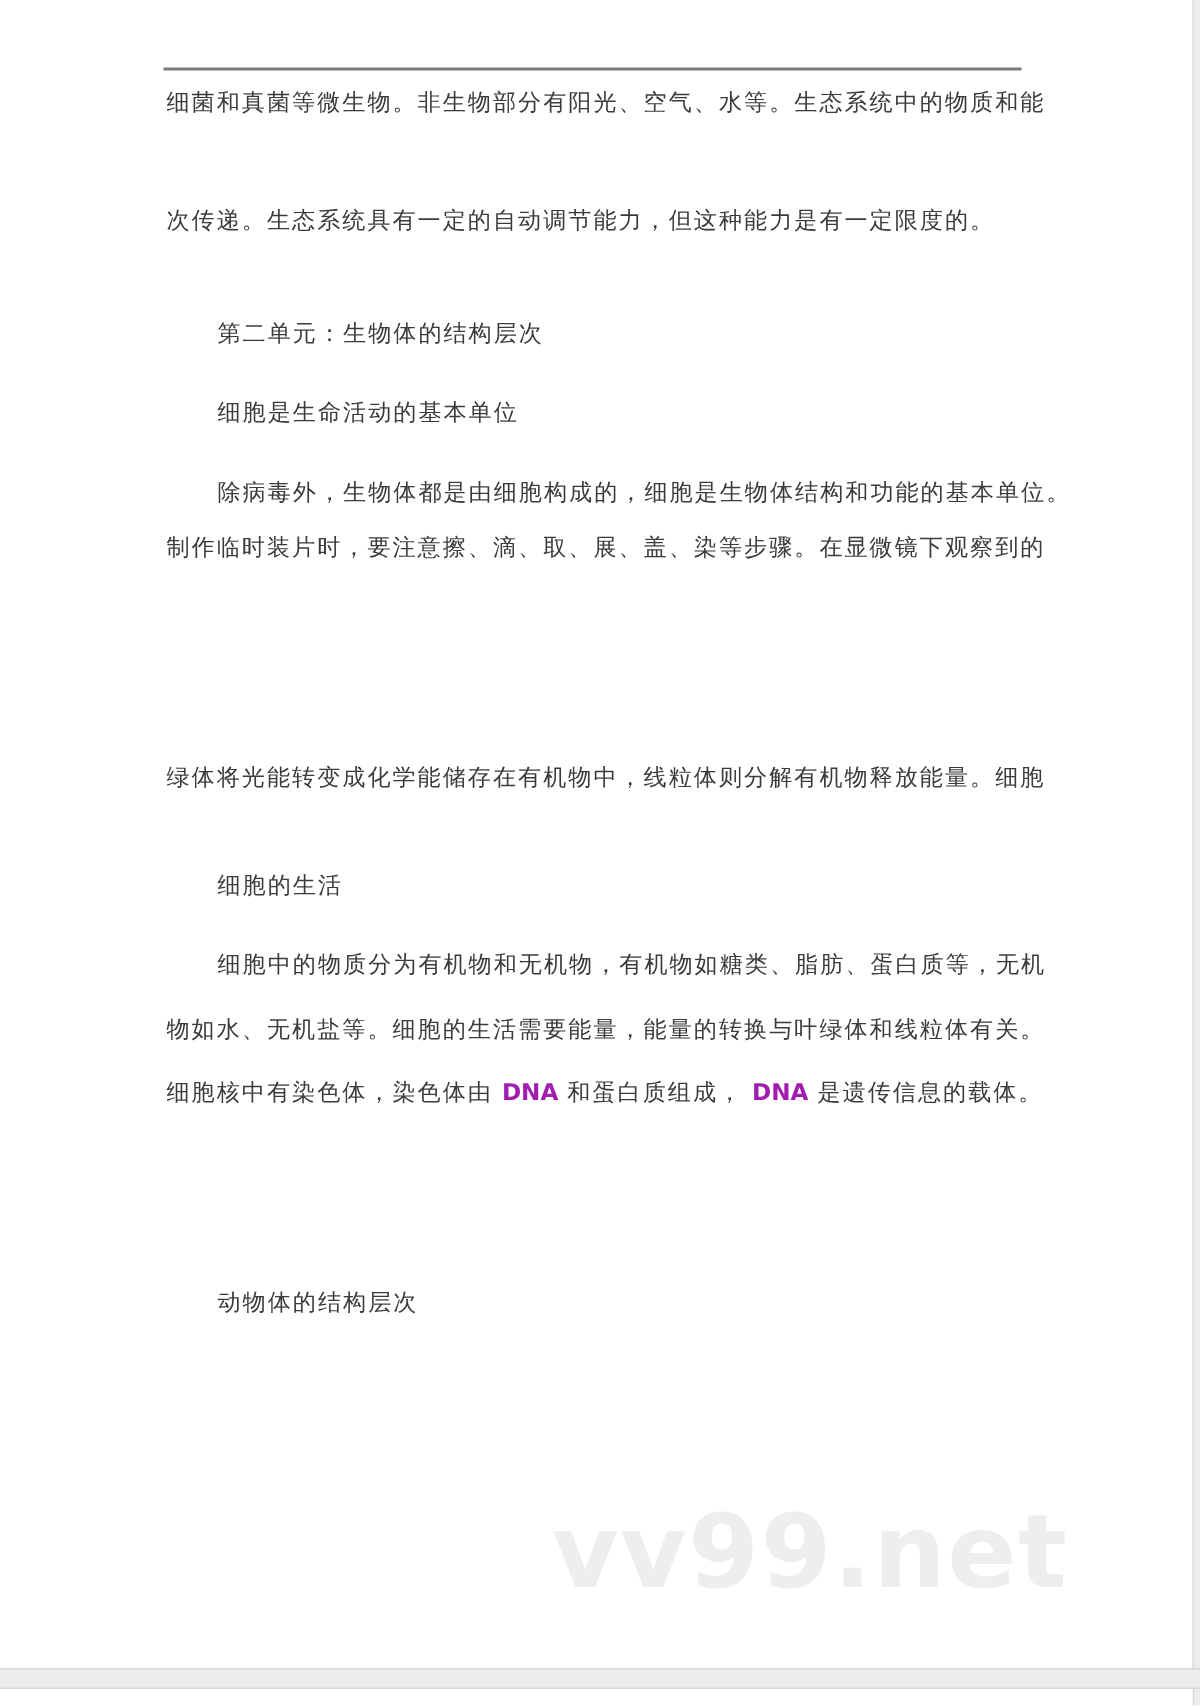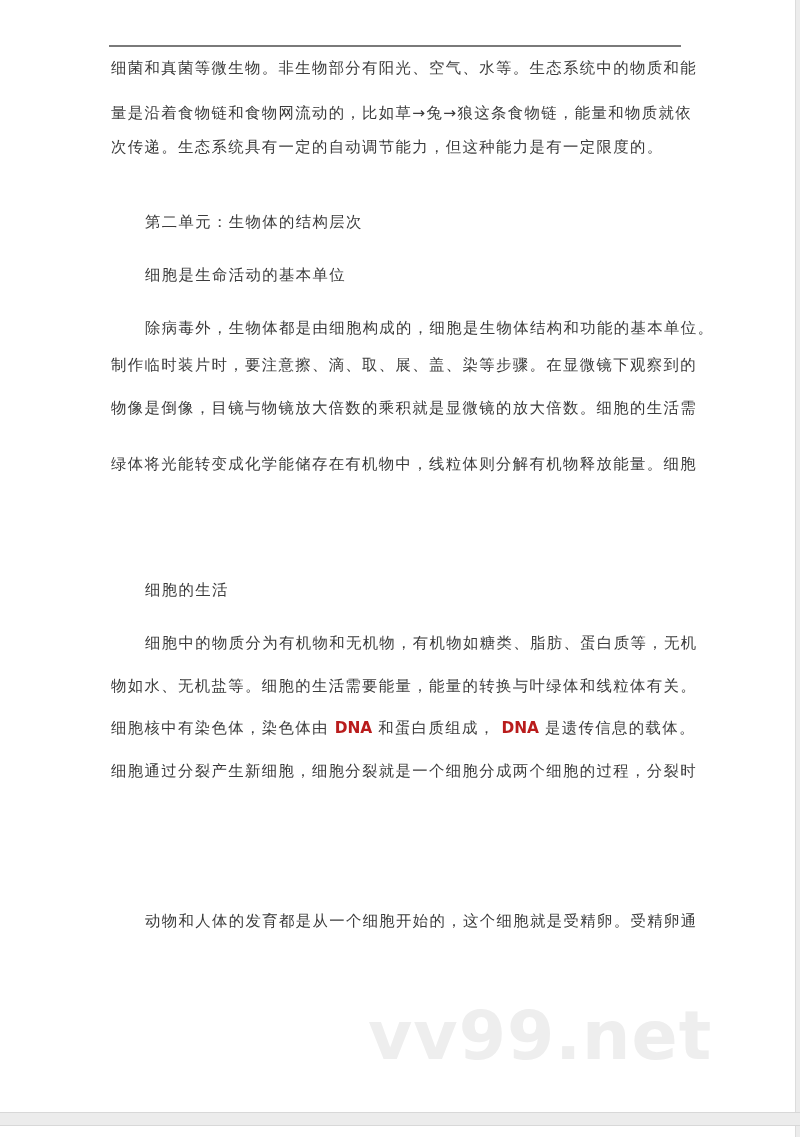--- a/index.html
+++ b/index.html
@@ -44,21 +44,21 @@
     left: 111px;
     width: 580px;
     font-size: 15.4px;
     color: #3b3b3b;
     white-space: nowrap;
     letter-spacing: 1.35px;
     line-height: 20px;
   }
   .indent { left: 145px; }
   .latin {
-    color: #b91c1c;
+    color: #a21caf;
     font-weight: bold;
     letter-spacing: 0;
     margin: 16px 6px;
   }
   .watermark {
     position: absolute;
     left: 368px;
     top: 996px;
     font-family: "DejaVu Sans", sans-serif;
     font-weight: bold;
@@ -85,39 +85,36 @@
     background: #ffffff;
   }
 </style>
 </head>
 <body>
 
 <div class="page">
   <div class="header-rule"></div>
 
   <div class="line" style="top:58px">细菌和真菌等微生物。非生物部分有阳光、空气、水等。生态系统中的物质和能</div>
-  <div class="line" style="top:103px">量是沿着食物链和食物网流动的，比如草→兔→狼这条食物链，能量和物质就依</div>
   <div class="line" style="top:137px">次传递。生态系统具有一定的自动调节能力，但这种能力是有一定限度的。</div>
 
   <div class="line indent" style="top:212px">第二单元：生物体的结构层次</div>
   <div class="line indent" style="top:318px">除病毒外，生物体都是由细胞构成的，细胞是生物体结构和功能的基本单位。</div>
 
   <div class="line indent" style="top:265px">细胞是生命活动的基本单位</div>
   <div class="line" style="top:355px">制作临时装片时，要注意擦、滴、取、展、盖、染等步骤。在显微镜下观察到的</div>
-  <div class="line" style="top:398px">物像是倒像，目镜与物镜放大倍数的乘积就是显微镜的放大倍数。细胞的生活需</div>
-  <div class="line" style="top:454px">绿体将光能转变成化学能储存在有机物中，线粒体则分解有机物释放能量。细胞</div>
+  <div class="line" style="top:508px">绿体将光能转变成化学能储存在有机物中，线粒体则分解有机物释放能量。细胞</div>
 
   <div class="line indent" style="top:580px">细胞的生活</div>
 
   <div class="line indent" style="top:633px">细胞中的物质分为有机物和无机物，有机物如糖类、脂肪、蛋白质等，无机</div>
   <div class="line" style="top:676px">物如水、无机盐等。细胞的生活需要能量，能量的转换与叶绿体和线粒体有关。</div>
   <div class="line" style="top:718px"><span>细胞核中有染色体，染色体由</span><span class="latin">DNA</span><span>和蛋白质组成，</span><span class="latin">DNA</span><span>是遗传信息的载体。</span></div>
-  <div class="line" style="top:761px">细胞通过分裂产生新细胞，细胞分裂就是一个细胞分成两个细胞的过程，分裂时</div>
 
+  <div class="line indent" style="top:858px">动物体的结构层次</div>
 
-  <div class="line indent" style="top:911px">动物和人体的发育都是从一个细胞开始的，这个细胞就是受精卵。受精卵通</div>
 
   <div class="watermark">vv99.net</div>
 </div>
 
 <div class="right-edge"></div>
 <div class="page-gap"></div>
 <div class="next-page"></div>
 
 </body></html>

